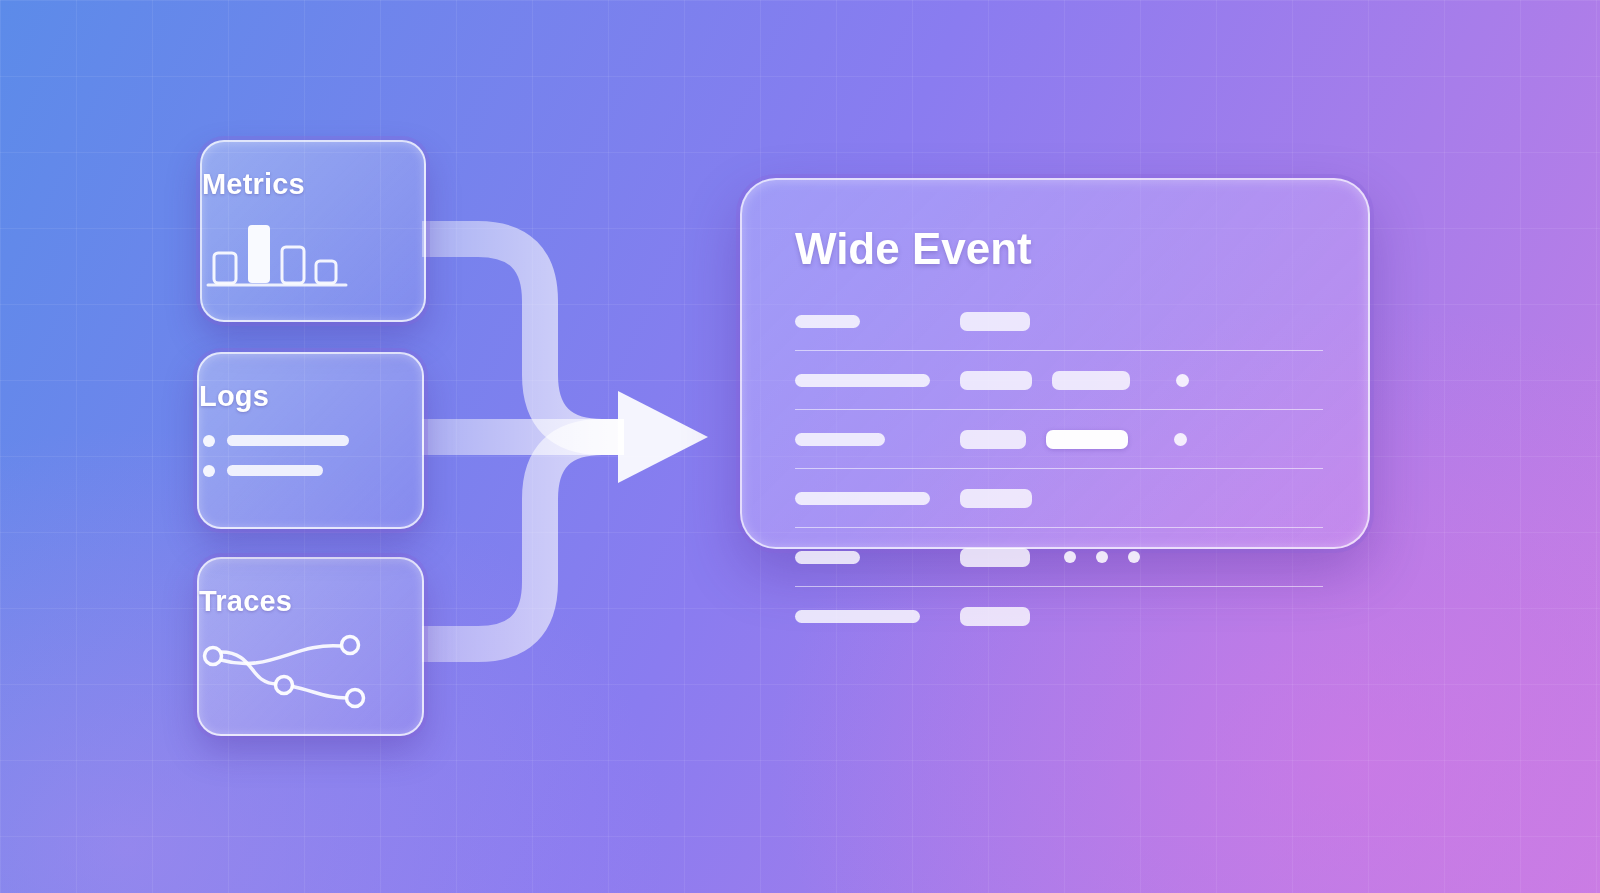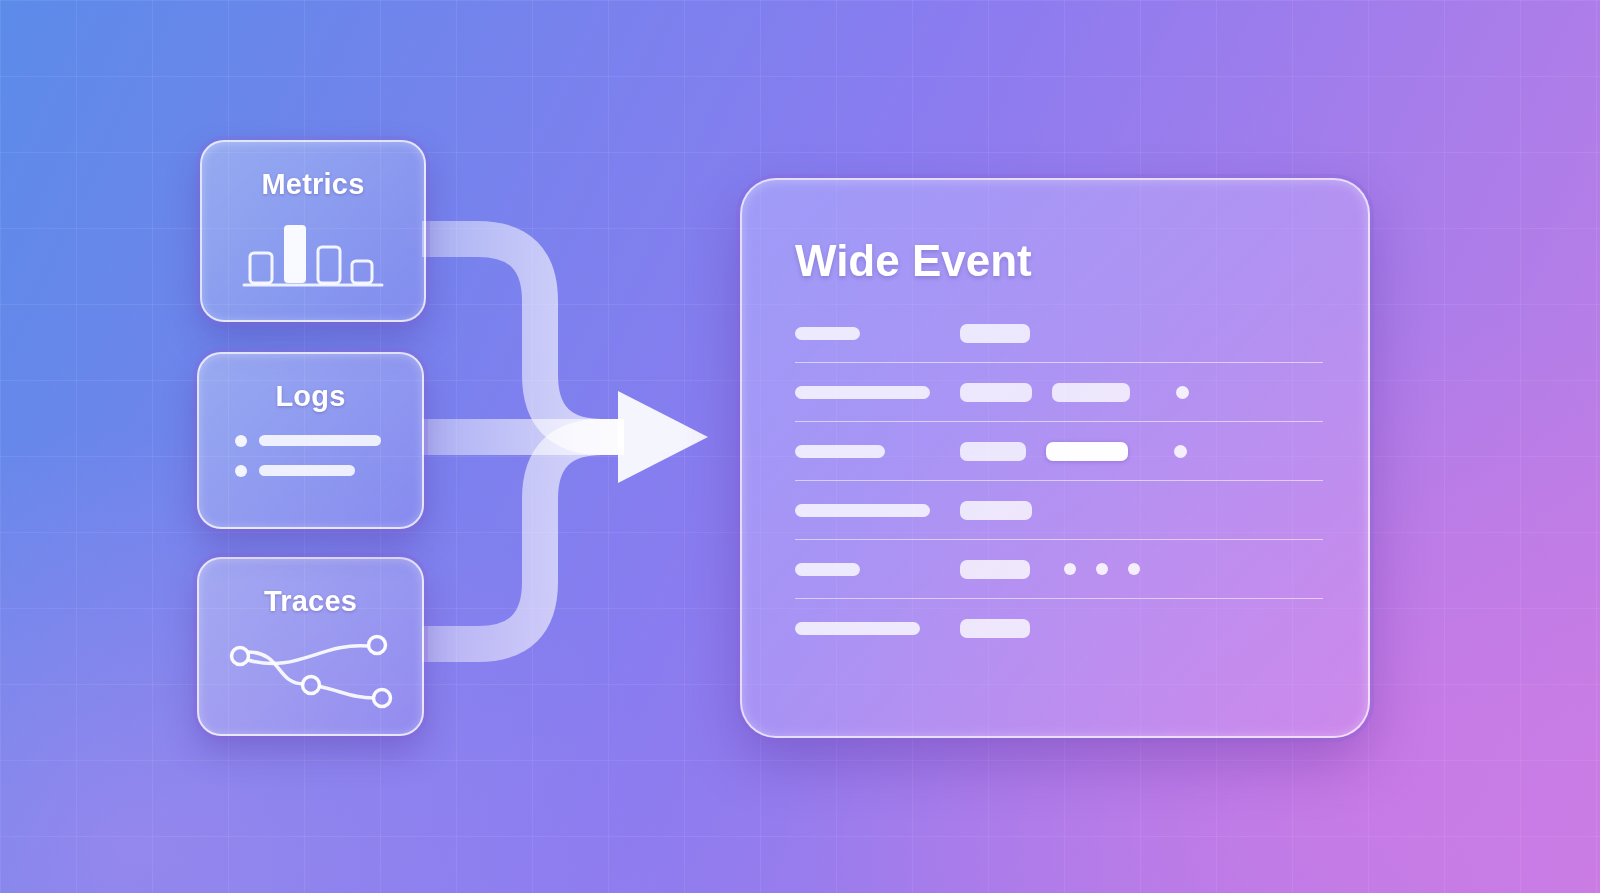--- a/index.html
+++ b/index.html
@@ -24,47 +24,47 @@
   
   .source-box{
     position:absolute;
     border-radius:24px;
     background:linear-gradient(135deg, rgba(255,255,255,0.30), rgba(255,255,255,0.08));
     border:2px solid rgba(255,255,255,0.75);
     box-shadow:
       0 0 0 4px rgba(140,100,220,0.28),
       0 16px 34px rgba(70,30,140,0.28),
       inset 0 1px 10px rgba(255,255,255,0.28);
-    display:flex;flex-direction:column;align-items:center;
+    display:flex;flex-direction:column;align-items:flex-start;
     z-index:3;
   }
   .source-box.metrics{left:200px;top:140px;width:222px;height:178px;}
   .source-box.logs{left:197px;top:352px;width:223px;height:173px;}
   .source-box.traces{left:197px;top:557px;width:223px;height:175px;}
   .source-label{
     margin-top:26px;
     color:#ffffff;font-size:29px;font-weight:700;
     text-shadow:0 1px 3px rgba(60,40,120,0.30);
     letter-spacing:0.2px;
   }
   .source-icon{margin-top:12px;}
   
   .arrow-svg{position:absolute;inset:0;z-index:2;}
   
   .wide-event{
-    position:absolute;left:740px;top:178px;width:630px;height:560px;
+    position:absolute;left:740px;top:178px;width:630px;height:371px;
     box-sizing:border-box;
     border-radius:36px;
     background:linear-gradient(135deg, rgba(186,186,255,0.50), rgba(214,160,245,0.38));
     border:2px solid rgba(255,255,255,0.70);
     box-shadow:
       0 0 0 4px rgba(140,100,220,0.30),
       0 24px 56px rgba(70,30,140,0.30),
       inset 0 1px 12px rgba(255,255,255,0.30);
-    padding:56px 45px 0 53px;
+    padding:44px 45px 0 53px;
     z-index:3;
   }
   .wide-event-title{
     color:#ffffff;font-size:44px;font-weight:700;
     text-shadow:0 2px 4px rgba(60,40,120,0.25);
   }
   .we-rows{margin-top:30px;}
   .we-row{display:flex;align-items:center;height:34px;}
   .we-label-wrap{width:165px;flex:0 0 165px;display:flex;align-items:center;}
   .we-label{

